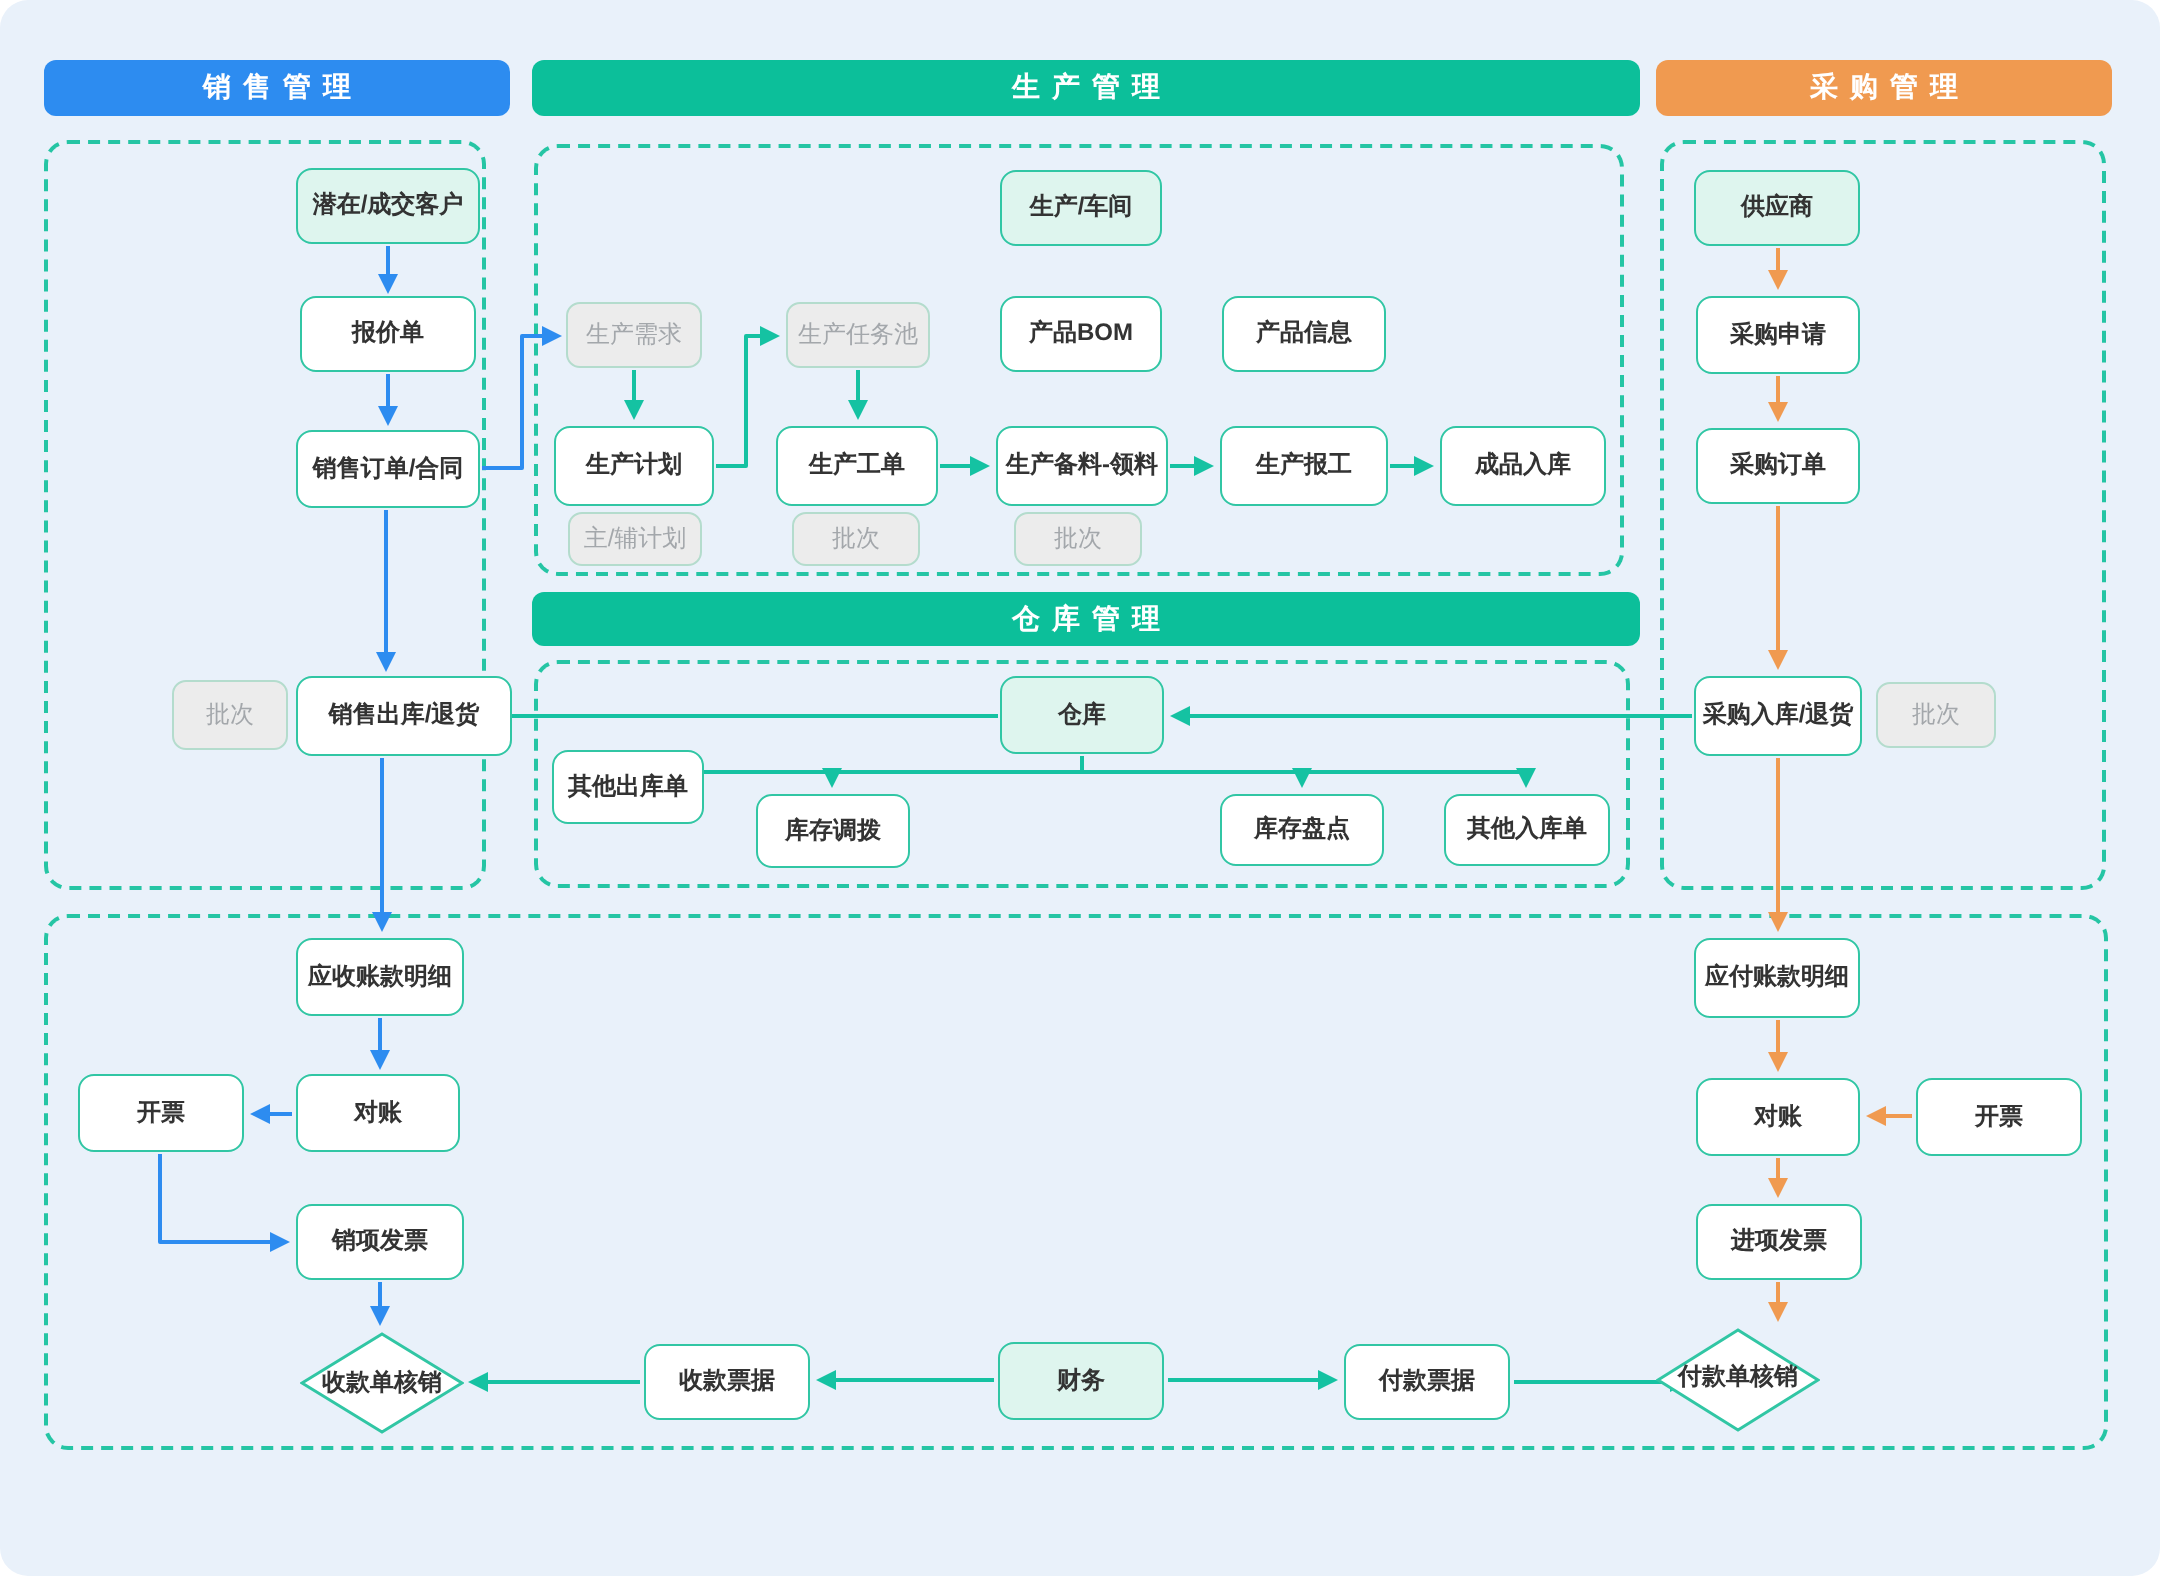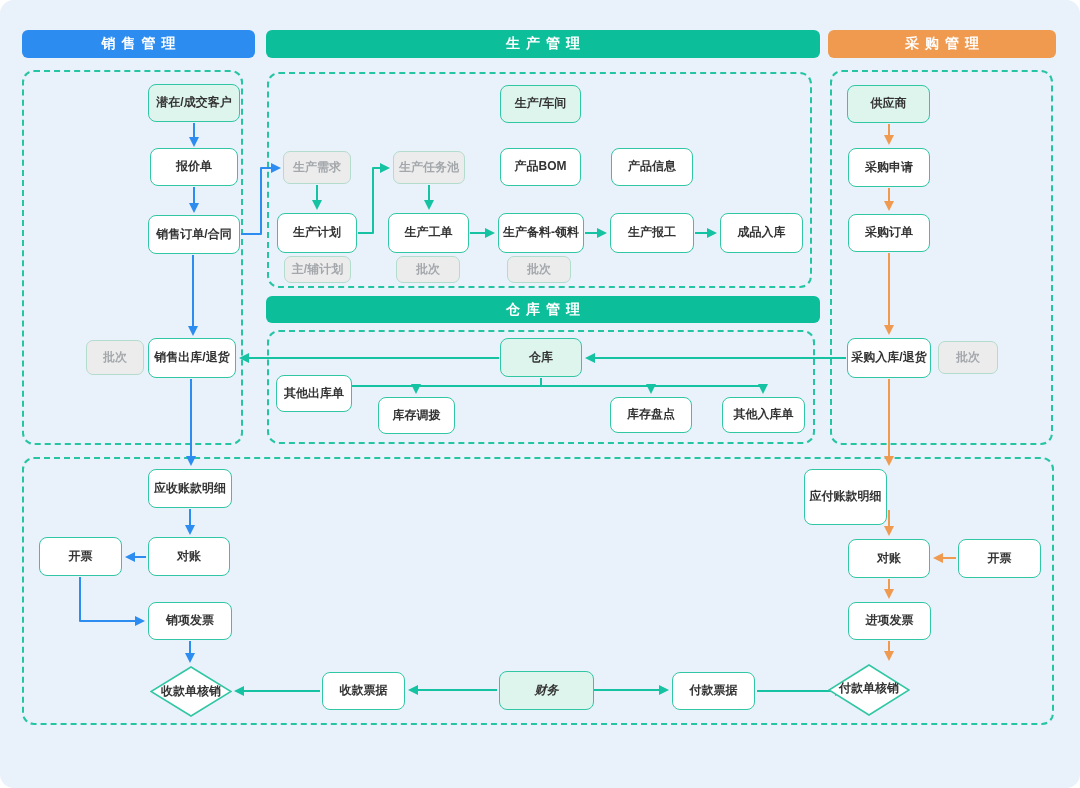--- a/index.html
+++ b/index.html
@@ -5,21 +5,21 @@
   html,body{margin:0;padding:0;background:#ffffff;font-family:"Liberation Sans",sans-serif;}
   #stage{position:relative;overflow:hidden;border-radius:14px;}
   .dashed-box{position:absolute;border:2px dashed #25c5a4;border-radius:12px;box-sizing:border-box;}
   .section-header{position:absolute;border-radius:6px;color:#ffffff;font-size:14px;font-weight:bold;
     display:flex;align-items:center;justify-content:center;letter-spacing:6px;text-indent:6px;box-sizing:border-box;}
   .section-header.bar{letter-spacing:3px;text-indent:3px;}
   .node{position:absolute;box-sizing:border-box;border-radius:8px;display:flex;align-items:center;justify-content:center;
     font-size:12px;font-weight:bold;color:#333333;text-align:center;line-height:1.1;}
   .node.normal{background:#ffffff;border:1.5px solid #31c6a4;}
   .node.highlight{background:#def5ee;border:1.5px solid #31c6a4;}
-  .node.disabled{background:#ececec;border:1.5px solid #b4dccd;color:#a3a7ab;font-weight:bold;border-radius:7px;}
+  .node.disabled{background:#ececec;border:1.5px solid #b4dccd;color:#a3a7ab;font-weight:normal;border-radius:7px;}
   .node.diamond{background:transparent;border:none;}
   .node.diamond svg{position:absolute;left:0;top:0;}
   .node.diamond .dlabel{position:relative;z-index:1;font-size:12px;font-weight:bold;color:#333333;}
   #edge-layer{position:absolute;left:0;top:0;pointer-events:none;}
   .node,.section-header{z-index:2;}
   #edge-layer{z-index:1;}
   .dashed-box{z-index:0;}
 </style>
 </head>
 <body>
@@ -78,21 +78,21 @@
       <polyline points="889,641 889,659" fill="none" stroke="#f09a50" stroke-width="2" stroke-linejoin="round" marker-end="url(#arrow-orange)"></polyline>
     </svg>
     <div class="section-header" style="background: rgb(45, 140, 240); left: 22px; top: 30px; width: 233px; height: 28px;">销售管理</div>
     <div class="section-header" style="background: rgb(12, 191, 154); left: 266px; top: 30px; width: 554px; height: 28px;">生产管理</div>
     <div class="section-header" style="background: rgb(240, 154, 80); left: 828px; top: 30px; width: 228px; height: 28px;">采购管理</div>
     <div class="section-header" style="background: rgb(12, 191, 154); left: 266px; top: 296px; width: 554px; height: 27px;">仓库管理</div>
     <div class="node highlight" style="left: 148px; top: 84px; width: 92px; height: 38px;">潜在/成交客户</div>
     <div class="node normal" style="left: 150px; top: 148px; width: 88px; height: 38px;">报价单</div>
     <div class="node normal" style="left: 148px; top: 215px; width: 92px; height: 39px;">销售订单/合同</div>
     <div class="node disabled" style="left: 86px; top: 340px; width: 58px; height: 35px;">批次</div>
-    <div class="node normal" style="left: 148px; top: 338px; width: 88px; height: 40px;">销售出库/退货</div>
+    <div class="node normal" style="left: 148px; top: 338px; width: 108px; height: 40px;">销售出库/退货</div>
     <div class="node highlight" style="left: 500px; top: 85px; width: 81px; height: 38px;">生产/车间</div>
     <div class="node disabled" style="left: 283px; top: 151px; width: 68px; height: 33px;">生产需求</div>
     <div class="node disabled" style="left: 393px; top: 151px; width: 72px; height: 33px;">生产任务池</div>
     <div class="node normal" style="left: 500px; top: 148px; width: 81px; height: 38px;">产品BOM</div>
     <div class="node normal" style="left: 611px; top: 148px; width: 82px; height: 38px;">产品信息</div>
     <div class="node normal" style="left: 277px; top: 213px; width: 80px; height: 40px;">生产计划</div>
     <div class="node disabled" style="left: 284px; top: 256px; width: 67px; height: 27px;">主/辅计划</div>
     <div class="node normal" style="left: 388px; top: 213px; width: 81px; height: 40px;">生产工单</div>
     <div class="node disabled" style="left: 396px; top: 256px; width: 64px; height: 27px;">批次</div>
     <div class="node normal" style="left: 498px; top: 213px; width: 86px; height: 40px;">生产备料-领料</div>
@@ -113,23 +113,23 @@
     <div class="node normal" style="left: 39px; top: 537px; width: 83px; height: 39px;">开票</div>
     <div class="node normal" style="left: 148px; top: 537px; width: 82px; height: 39px;">对账</div>
     <div class="node normal" style="left: 148px; top: 602px; width: 84px; height: 38px;">销项发票</div>
     <div class="node diamond" style="left: 150px; top: 666px; width: 82px; height: 51px;">
       <svg width="82" height="51">
         <polygon points="41,1 81,25.5 41,50 1,25.5" fill="#ffffff" stroke="#31c6a4" stroke-width="1.5"></polygon>
       </svg>
       <span class="dlabel">收款单核销</span>
     </div>
     <div class="node normal" style="left: 322px; top: 672px; width: 83px; height: 38px;">收款票据</div>
-    <div class="node highlight" style="left: 499px; top: 671px; width: 95px; height: 39px; font-style: italic;">财务</div>
+    <div class="node highlight" style="left: 499px; top: 671px; width: 83px; height: 39px;">财务</div>
     <div class="node normal" style="left: 672px; top: 672px; width: 83px; height: 38px;">付款票据</div>
-    <div class="node normal" style="left: 804px; top: 469px; width: 83px; height: 56px;">应付账款明细</div>
+    <div class="node normal" style="left: 847px; top: 469px; width: 83px; height: 40px;">应付账款明细</div>
     <div class="node normal" style="left: 848px; top: 539px; width: 82px; height: 39px;">对账</div>
     <div class="node normal" style="left: 958px; top: 539px; width: 83px; height: 39px;">开票</div>
     <div class="node normal" style="left: 848px; top: 602px; width: 83px; height: 38px;">进项发票</div>
     <div class="node diamond" style="left: 828px; top: 664px; width: 82px; height: 52px; font-family: Liberation Mono, monospace;">
       <svg width="82" height="52">
         <polygon points="41,1 81,26 41,51 1,26" fill="#ffffff" stroke="#31c6a4" stroke-width="1.5"></polygon>
       </svg>
       <span class="dlabel">付款单核销</span>
     </div>
   </div>

